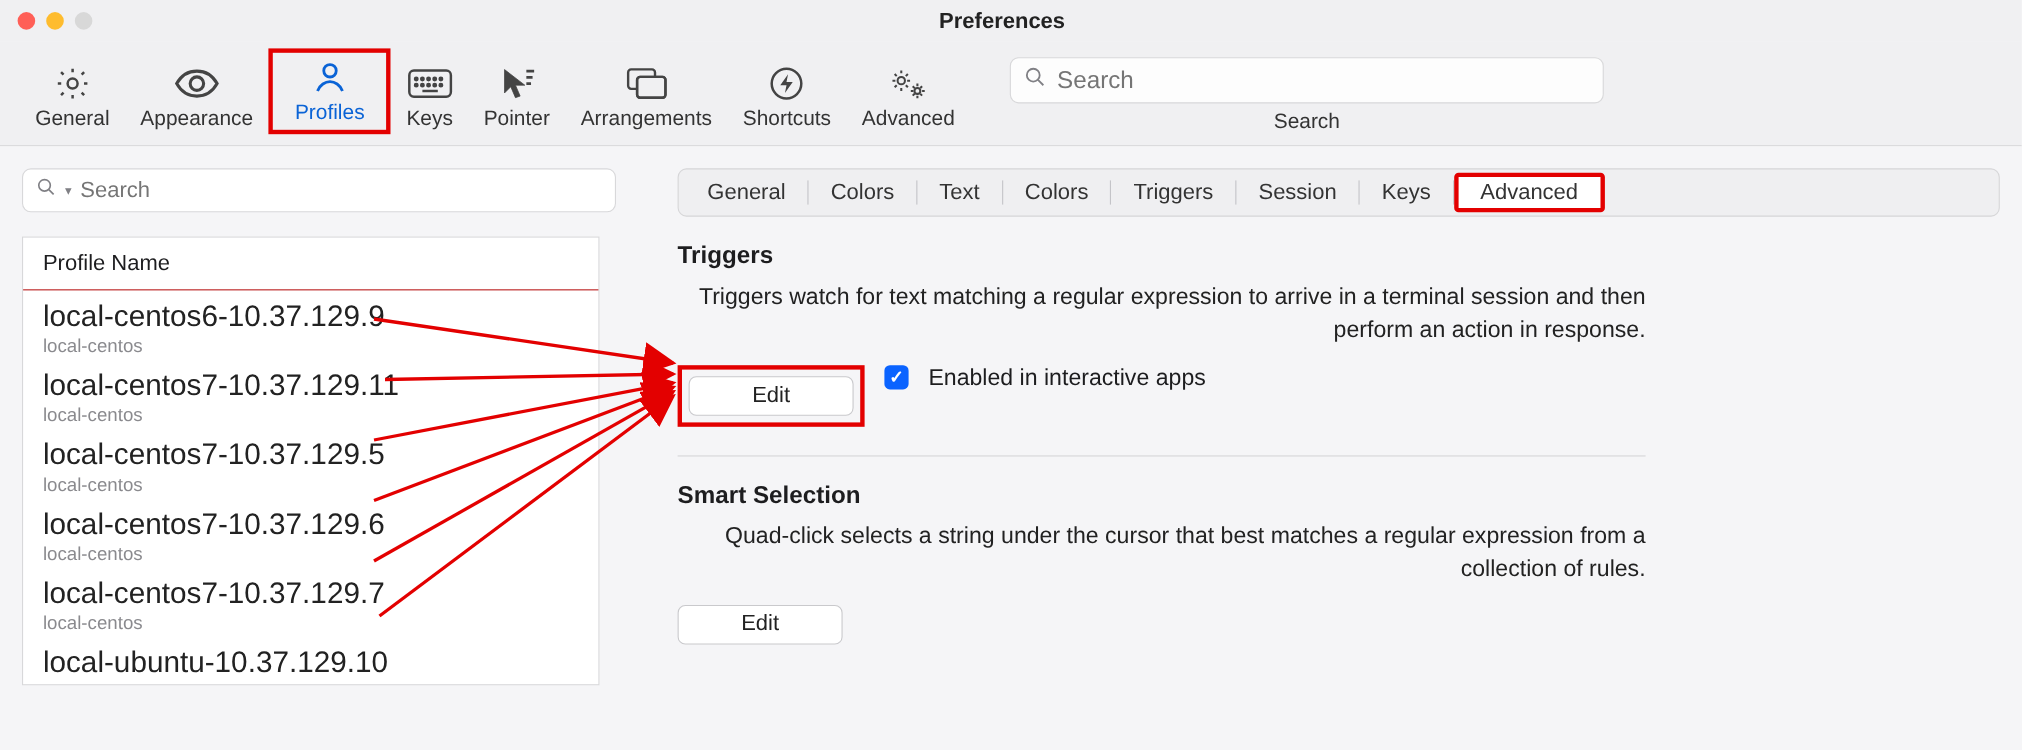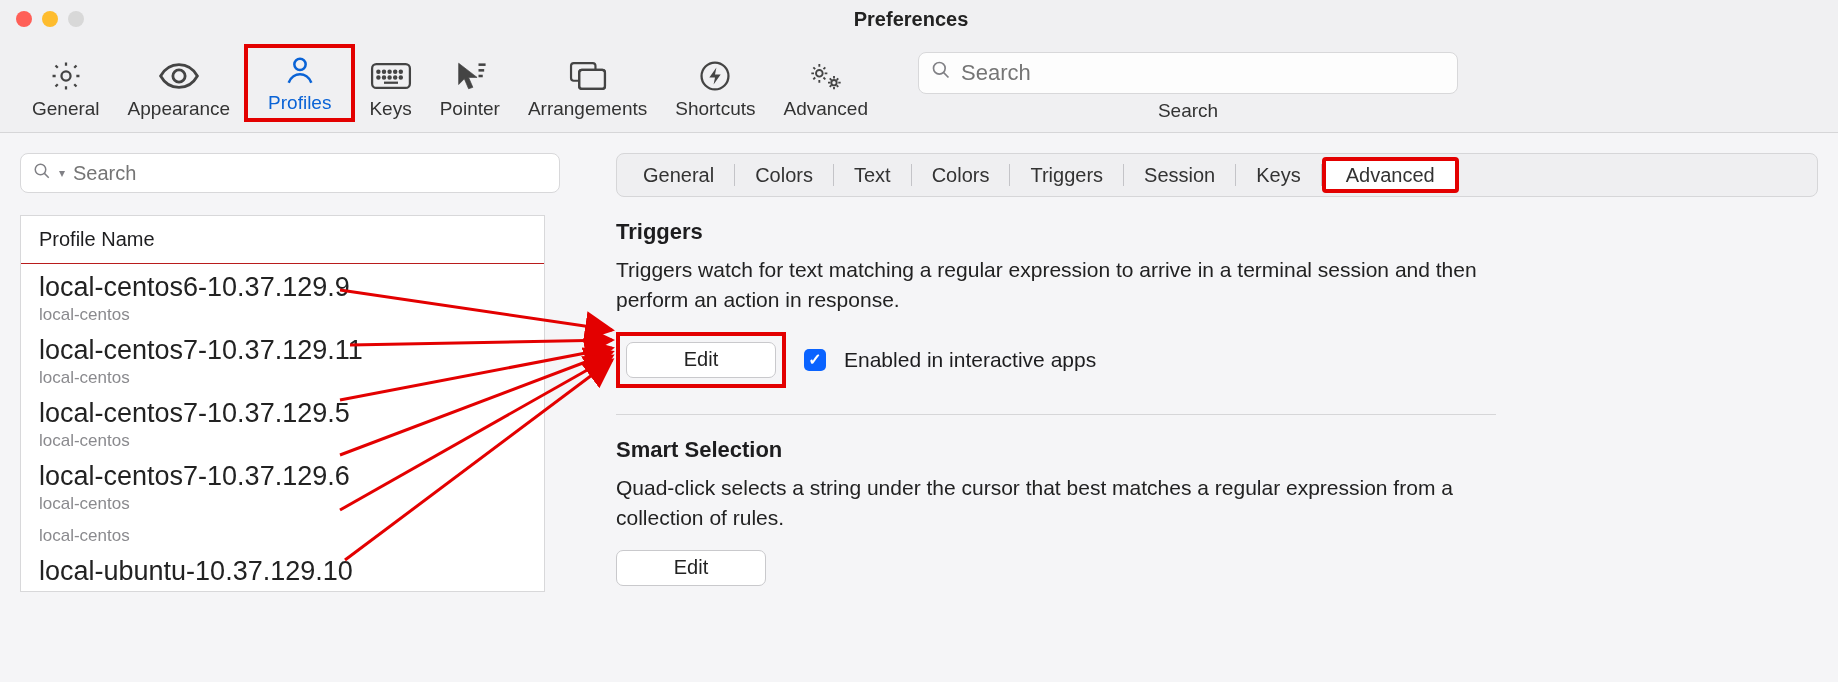--- a/index.html
+++ b/index.html
@@ -109,22 +109,22 @@
     background:#efeff1; border:1px solid #d6d6d8; border-radius:8px;
     height:44px; padding:0 6px;
   }
   .subtab {
     padding: 0 20px; height:36px; display:flex; align-items:center;
     font-size:20px; color:#333;
   }
   .sep { width:1px; height:22px; background:#c4c4c8; }
   .subtab.last { border:4px solid #e30000; border-radius:4px; background:#fff; }
   .section-title { font-weight:700; font-size:22px; margin-top:22px;}
-  .section-desc  { font-size:21px; color:#222; margin-top:10px; line-height:1.45; max-width: 880px;}
-  .row-inline { display:flex; align-items:center; gap:18px; margin-top:16px;}
+  .section-desc  { font-size:21px; color:#222; margin-top:10px; line-height:1.45; max-width: 880px; text-align: right;}
+  .row-inline { display:flex; gap:18px; margin-top:16px;}
   .mac-btn {
     min-width:150px; height:36px; padding:0 26px;
     background:#fff; border:1px solid #c9c9cc; border-radius:7px;
     font-size:20px; color:#222;
     display:flex; align-items:center; justify-content:center;
   }
   .edit-highlight { border:4px solid #e30000; padding:6px; display:inline-flex;}
   .chk { width:22px; height:22px; border-radius:5px; background:#0a63ff; display:flex; align-items:center; justify-content:center; color:#fff; font-size:16px; font-weight:700;}
   .hr { height:1px; background:#d6d6d8; margin-top:26px; width: 880px;}
   
@@ -286,20 +286,21 @@
       </div>
       <div class="prof-row">
         <div class="pname">local-centos7-10.37.129.5</div>
         <div class="ptag">local-centos</div>
       </div>
       <div class="prof-row">
         <div class="pname">local-centos7-10.37.129.6</div>
         <div class="ptag">local-centos</div>
       </div>
       <div class="prof-row">
+        <div class="pname">local-centos7-10.37.129.7</div>
         <div class="ptag">local-centos</div>
       </div>
       <div class="prof-row">
         <div class="pname">local-ubuntu-10.37.129.10</div>
         <div class="ptag"></div>
       </div>
     </div>
   </div>
 
   <div class="right">

